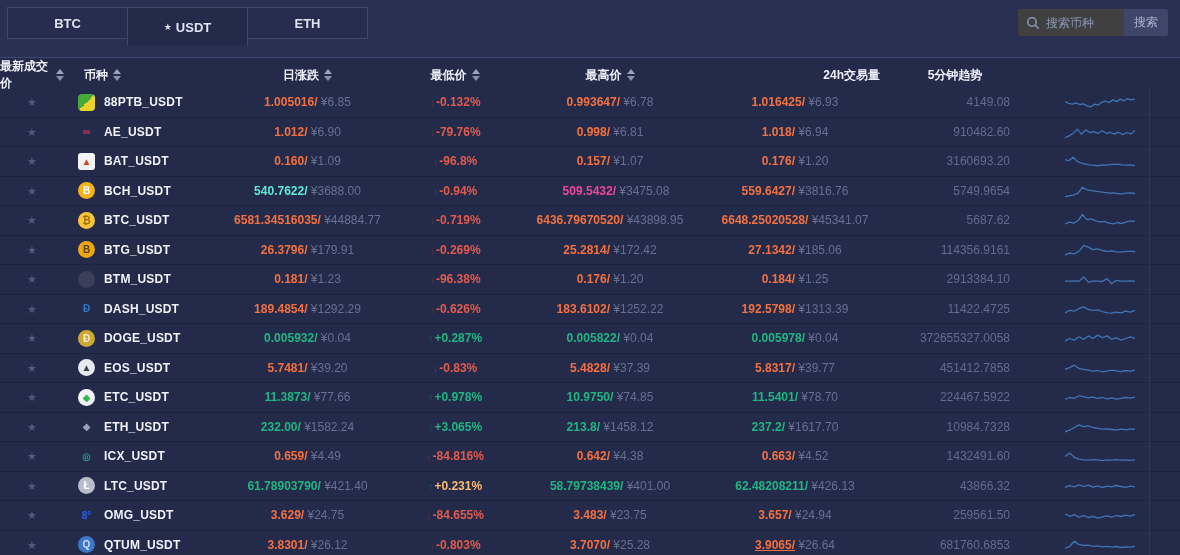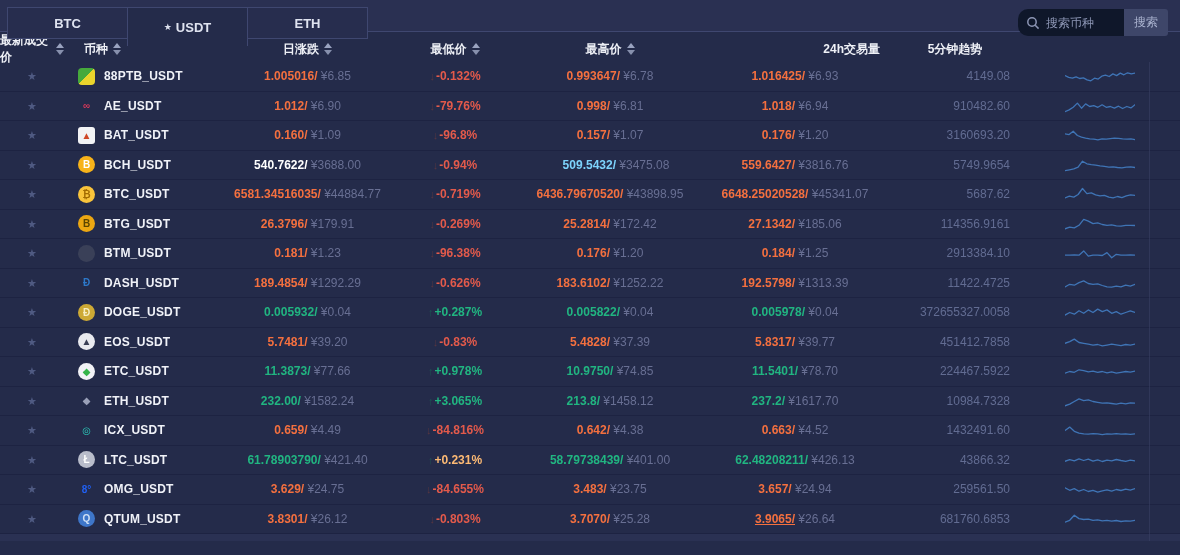--- a/index.html
+++ b/index.html
@@ -3,39 +3,39 @@
 <meta charset="utf-8">
 <style>
   * { margin:0; padding:0; box-sizing:border-box; }
   html,body { width:1180px; height:555px; overflow:hidden; }
   body {
     font-family:"Liberation Sans","DejaVu Sans",sans-serif;
     background:#242b4a; font-size:12px; position:relative;
   }
   
   .topbar {
-    position:relative; height:32px; background:#2a3052;
+    position:relative; height:58px; background:#2a3052;
     border-bottom:1px solid #3f4770;
   }
   .tabs { display:flex; align-items:flex-start; padding:7px 0 0 7px; height:46px; }
   .tab {
     width:121px; height:32px; margin-left:-1px;
     border:1px solid #3f4770; background:#272d4e;
     display:flex; align-items:center; justify-content:center;
     color:#dfe3f0; font-size:13px; font-weight:bold; cursor:pointer;
   }
   .tab:first-child { margin-left:0; }
   .tab.active {
     height:39px; background:#242b4a; border-bottom:none; z-index:2;
     position:relative; top:0;
   }
   .tab .tab-star { font-size:9px; margin-right:4px; color:#dfe3f0; }
   .searchbox {
     position:absolute; right:12px; top:9px; height:27px;
-    background:#0f172a; border-radius:10px;
+    background:#404040; border-radius:3px;
     display:flex; align-items:center; padding:0 0 0 8px;
   }
   .searchbox svg { display:block; }
   .searchbox input {
     width:78px; background:transparent; border:none; outline:none;
     color:#aab2cc; font-size:12px; margin-left:6px;
     font-family:"Liberation Sans","DejaVu Sans",sans-serif;
   }
   .searchbox input::placeholder { color:#8d96b5; }
   .search-btn {
@@ -252,27 +252,27 @@
 
   <div class="grid-row row">
     <div class="c-star">
       <span class="star">★</span>
     </div>
     <div class="c-coin">
       <span class="coin-icon" style="background: rgb(247, 179, 26); color: rgb(255, 255, 255); border-radius: 50%;">B</span>
       <span class="pair">BCH_USDT</span>
     </div>
     <div class="c-last">
-      <span class="px" style="color: #ffffff;">540.7622/</span><span class="cny"> ¥3688.00</span>
+      <span class="px" style="color: #5eead4;">540.7622/</span><span class="cny"> ¥3688.00</span>
     </div>
     <div class="c-chg">
       <span class="chg-arrow down">↓</span><span class="pct" style="color: rgb(227, 90, 75);">-0.94%</span>
     </div>
     <div class="c-low">
-      <span class="px" style="color: #7dd3fc; padding-left: 12px;">509.5432/</span><span class="cny"> ¥3475.08</span>
+      <span class="px" style="color: #ec4899; padding-left: 12px;">509.5432/</span><span class="cny"> ¥3475.08</span>
     </div>
     <div class="c-high">
       <span class="px" style="color: rgb(244, 112, 63);">559.6427/</span><span class="cny"> ¥3816.76</span>
     </div>
     <div class="c-vol">
       <span>5749.9654</span>
     </div>
     <div class="c-trend">
       <svg width="70" height="20" viewBox="0 0 70 20">
         <polyline fill="none" stroke-width="1.3" stroke-linejoin="round" stroke-linecap="round" points="0.0,15.6 4.4,14.8 8.8,13.9 13.1,12.2 17.5,6.2 21.9,8.8 26.3,9.6 30.6,10.2 35.0,10.8 39.4,11.3 43.8,12.2 48.1,11.9 52.5,12.5 56.9,12.9 61.3,12.2 65.6,11.9 70.0,12.5" stroke="#3f74b5"></polyline>

